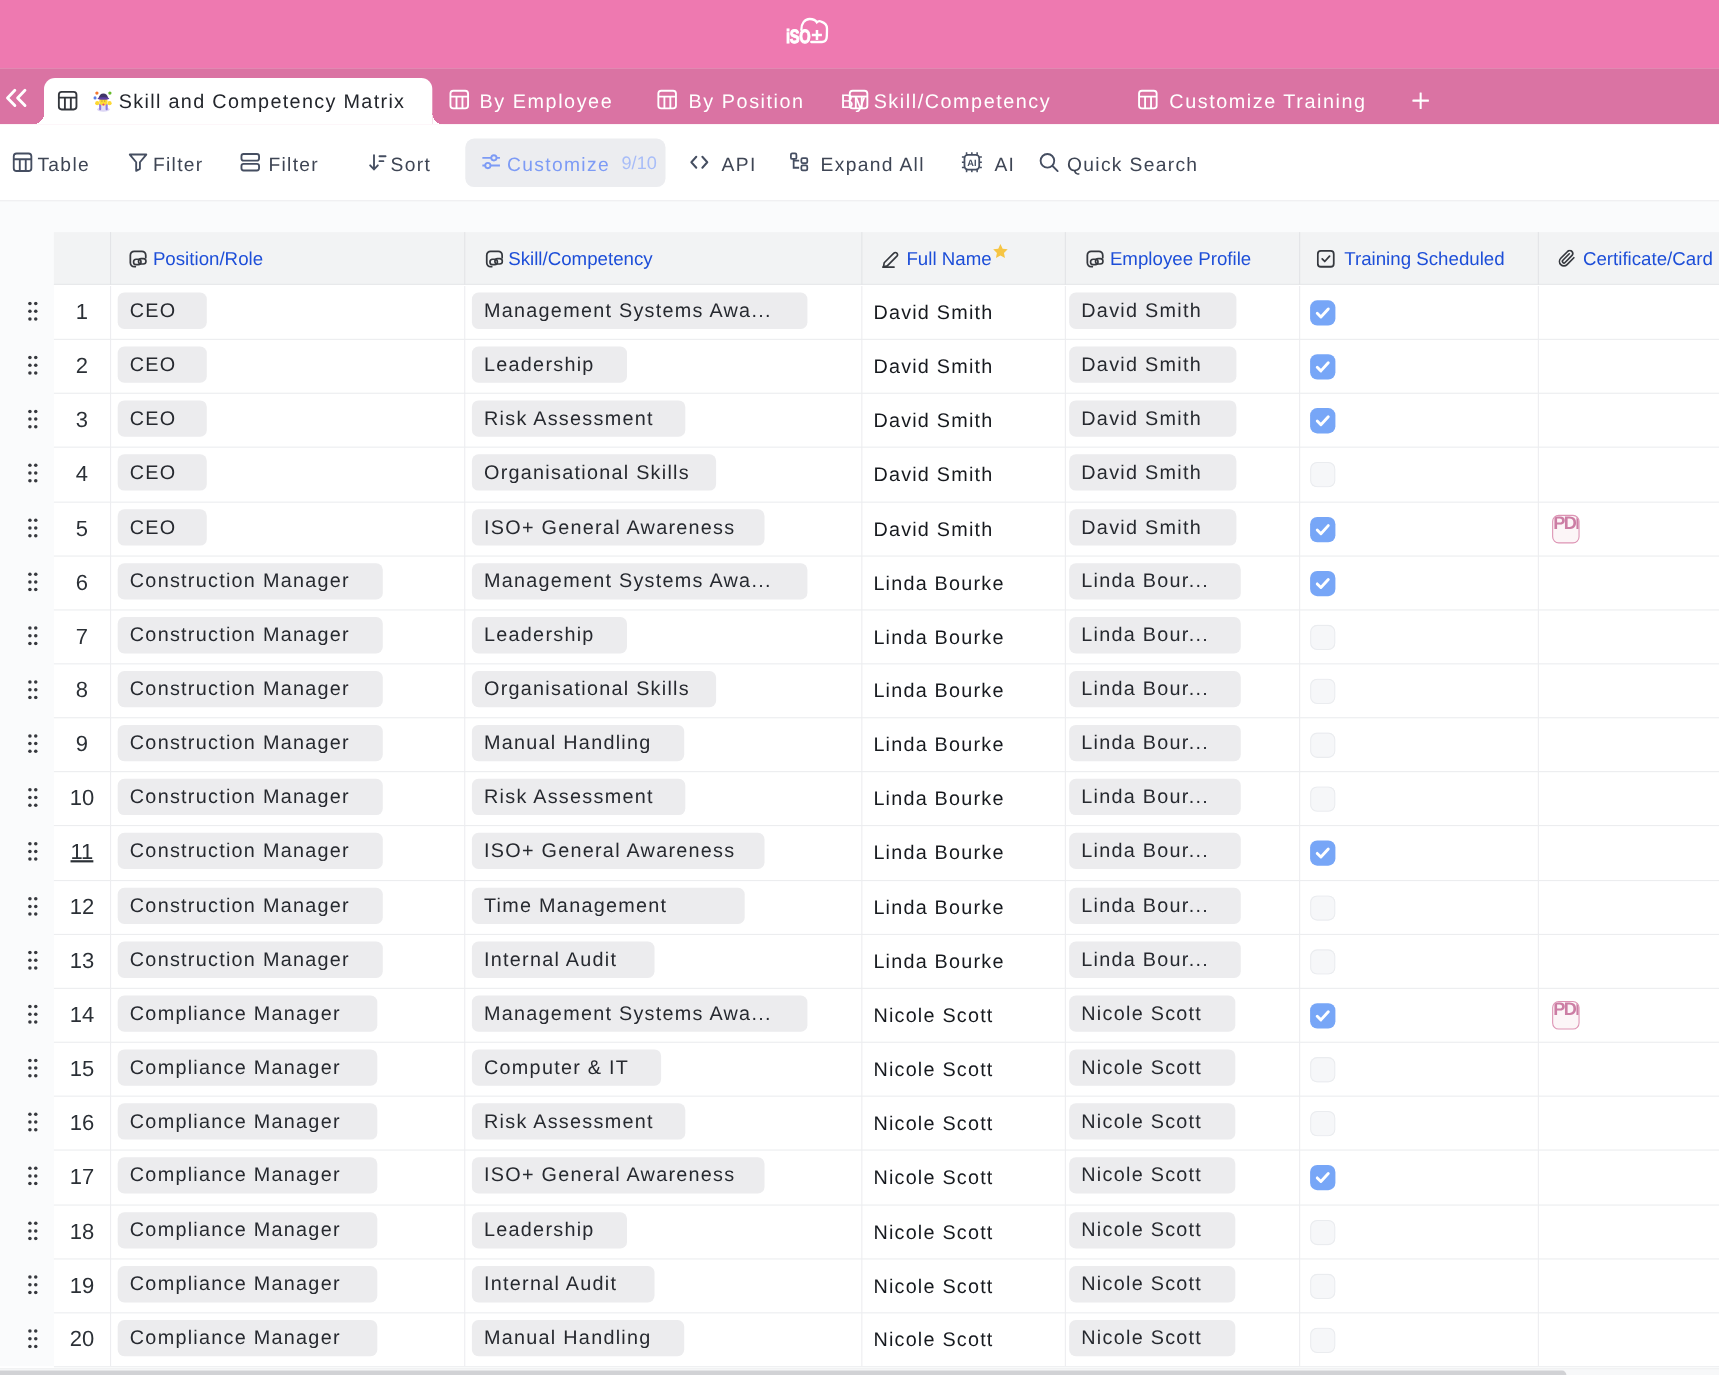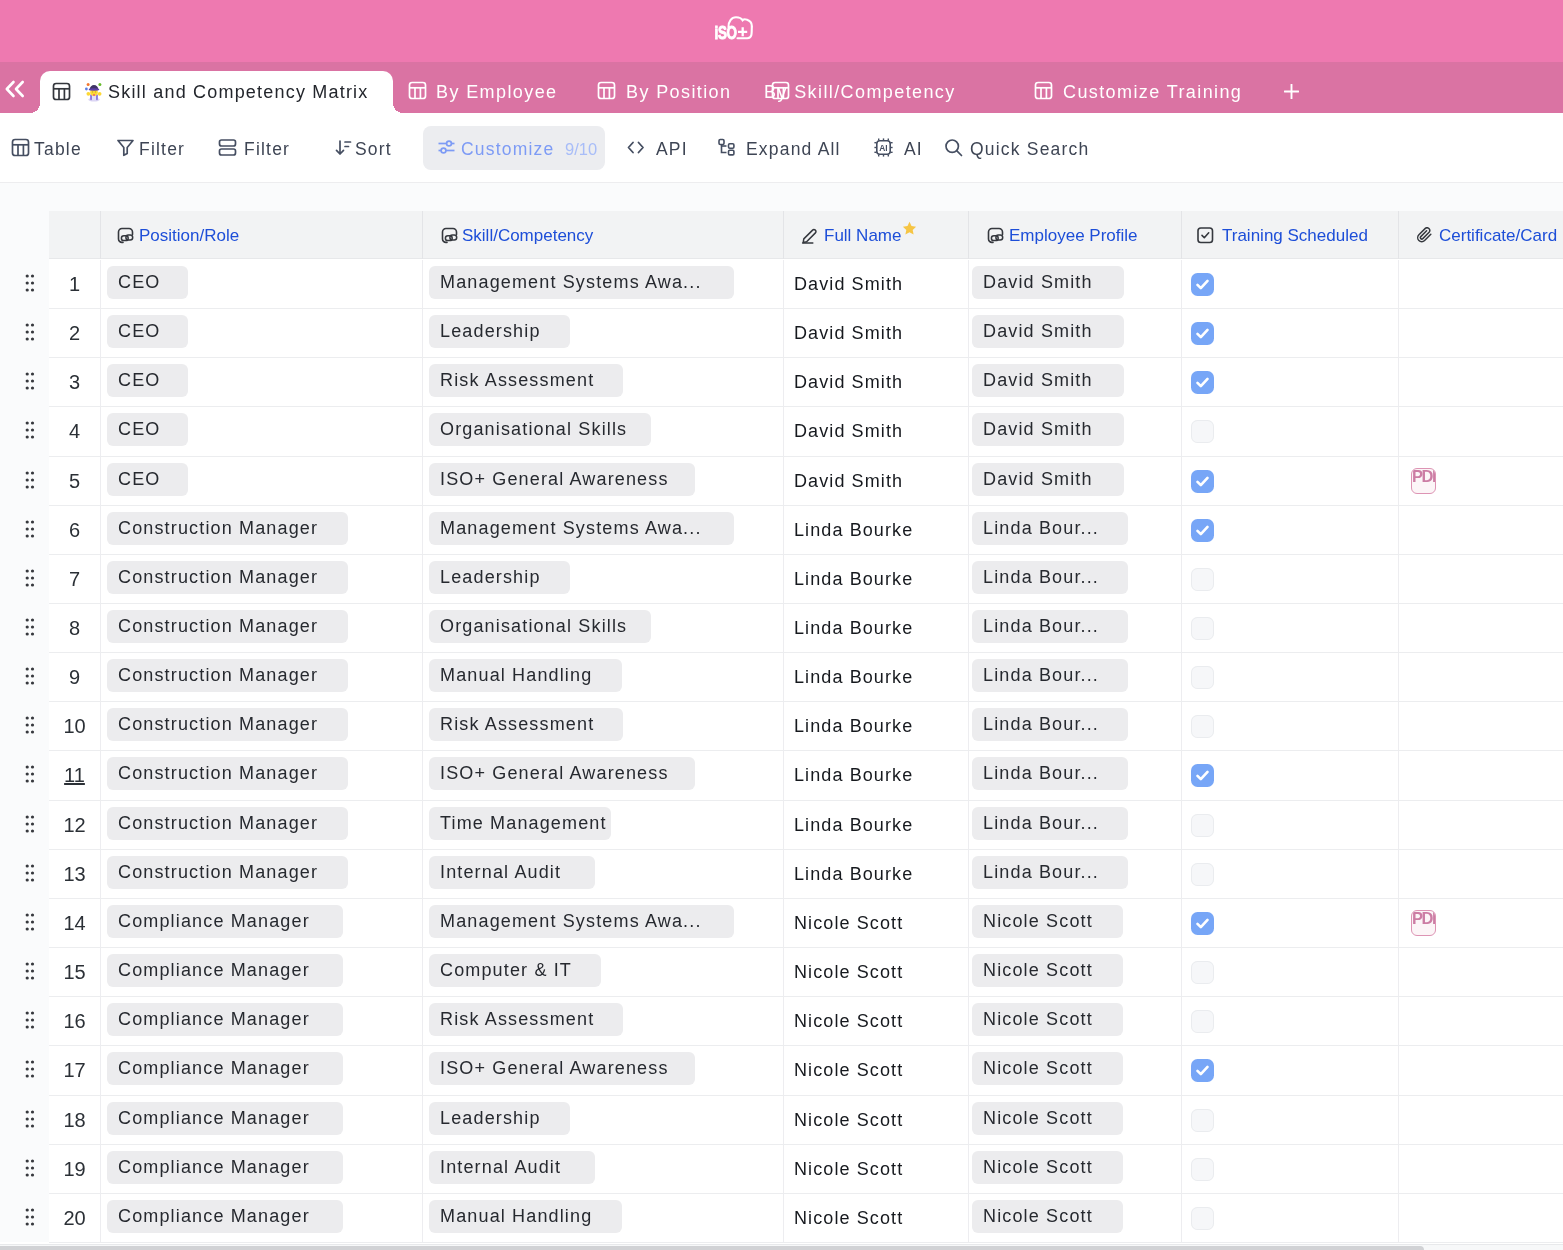--- a/index.html
+++ b/index.html
@@ -422,21 +422,21 @@
 <div class="abs dots" style="top:815px;"><svg width="10" height="18" viewBox="0 0 10 18">
       <circle cx="2.2" cy="2" r="1.6" fill="#37393e"></circle>
       <circle cx="2.2" cy="9" r="1.6" fill="#37393e"></circle>
       <circle cx="2.2" cy="16" r="1.6" fill="#37393e"></circle>
       <circle cx="7.5" cy="2" r="1.6" fill="#37393e"></circle>
       <circle cx="7.5" cy="9" r="1.6" fill="#37393e"></circle>
       <circle cx="7.5" cy="16" r="1.6" fill="#37393e"></circle>
     </svg></div>
 <div class="abs rnum" style="top:814px;">12</div>
 <div class="abs pill" style="left:107px;top:807px;width:241px;">Construction Manager</div>
-<div class="abs pill" style="left:429px;top:807px;width:182px;">Time Management</div>
+<div class="abs pill" style="left:429px;top:807px;width:248px;">Time Management</div>
 <div class="abs fname" style="top:815px;">Linda Bourke</div>
 <div class="abs pill" style="left:972px;top:807px;width:156px;">Linda Bour...</div>
 <div class="abs cb cboff" style="top:814px;"></div>
 <div class="abs row-b" style="top:898px;"></div>
 <div class="abs dots" style="top:864px;"><svg width="10" height="18" viewBox="0 0 10 18">
       <circle cx="2.2" cy="2" r="1.6" fill="#37393e"></circle>
       <circle cx="2.2" cy="9" r="1.6" fill="#37393e"></circle>
       <circle cx="2.2" cy="16" r="1.6" fill="#37393e"></circle>
       <circle cx="7.5" cy="2" r="1.6" fill="#37393e"></circle>
       <circle cx="7.5" cy="9" r="1.6" fill="#37393e"></circle>

